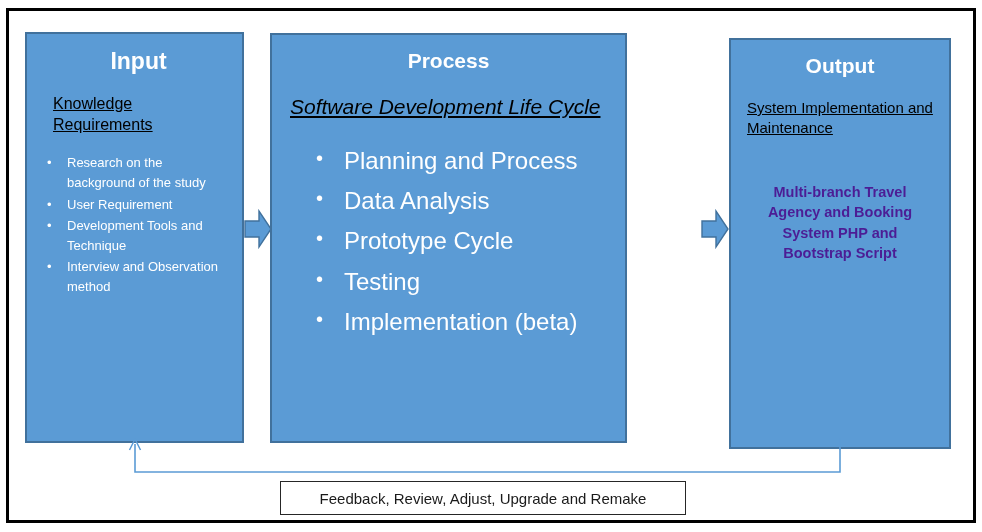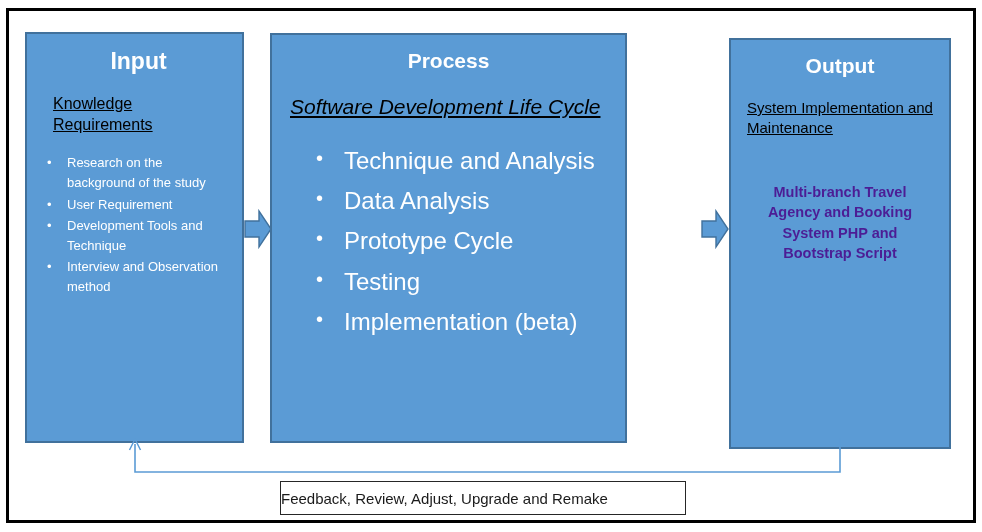--- a/index.html
+++ b/index.html
@@ -142,20 +142,21 @@
   #feedback-box {
     position: absolute;
     left: 280px;
     top: 481px;
     width: 406px;
     height: 34px;
     background: #ffffff;
     border: 1px solid #262626;
     display: flex;
     align-items: center;
+    justify-content: center;
   }
   #feedback-label {
     font-size: 15px;
     color: #1a1a1a;
     white-space: nowrap;
   }
 </style>
 </head>
 <body>
 
@@ -177,21 +178,21 @@
   <div class="block-arrow" id="arrow-input-process">
     <svg width="28" height="42" viewBox="0 0 28 42">
       <polygon points="1,13 15,13 15,3 27,21 15,39 15,29 1,29" fill="#5B9BD5" stroke="#41719C" stroke-width="1.4" stroke-linejoin="miter"></polygon>
     </svg>
   </div>
 
   <div class="box" id="box-process">
     <div class="box-title">Process</div>
     <div class="box-subtitle">Software Development Life Cycle</div>
     <ul class="bullets" id="process-bullets">
-      <li>Technique and Analysis</li>
+      <li>Planning and Process</li>
       <li>Data Analysis</li>
       <li>Prototype Cycle</li>
       <li>Testing</li>
       <li>Implementation (beta)</li>
     </ul>
   </div>
 
   <div class="block-arrow" id="arrow-process-output">
     <svg width="28" height="42" viewBox="0 0 28 42">
       <polygon points="1,13 15,13 15,3 27,21 15,39 15,29 1,29" fill="#5B9BD5" stroke="#41719C" stroke-width="1.4" stroke-linejoin="miter"></polygon>

